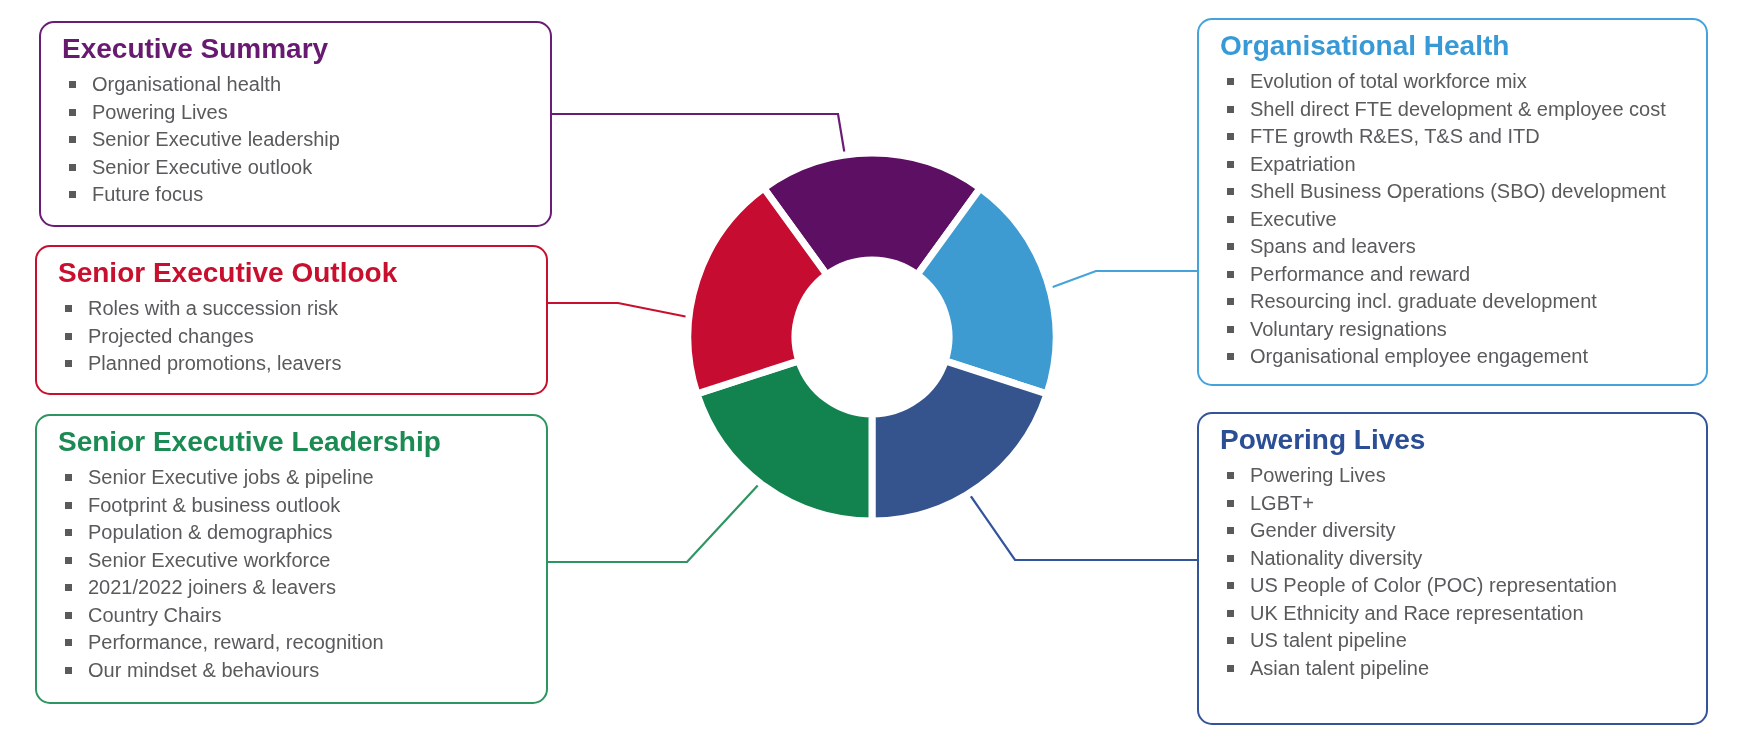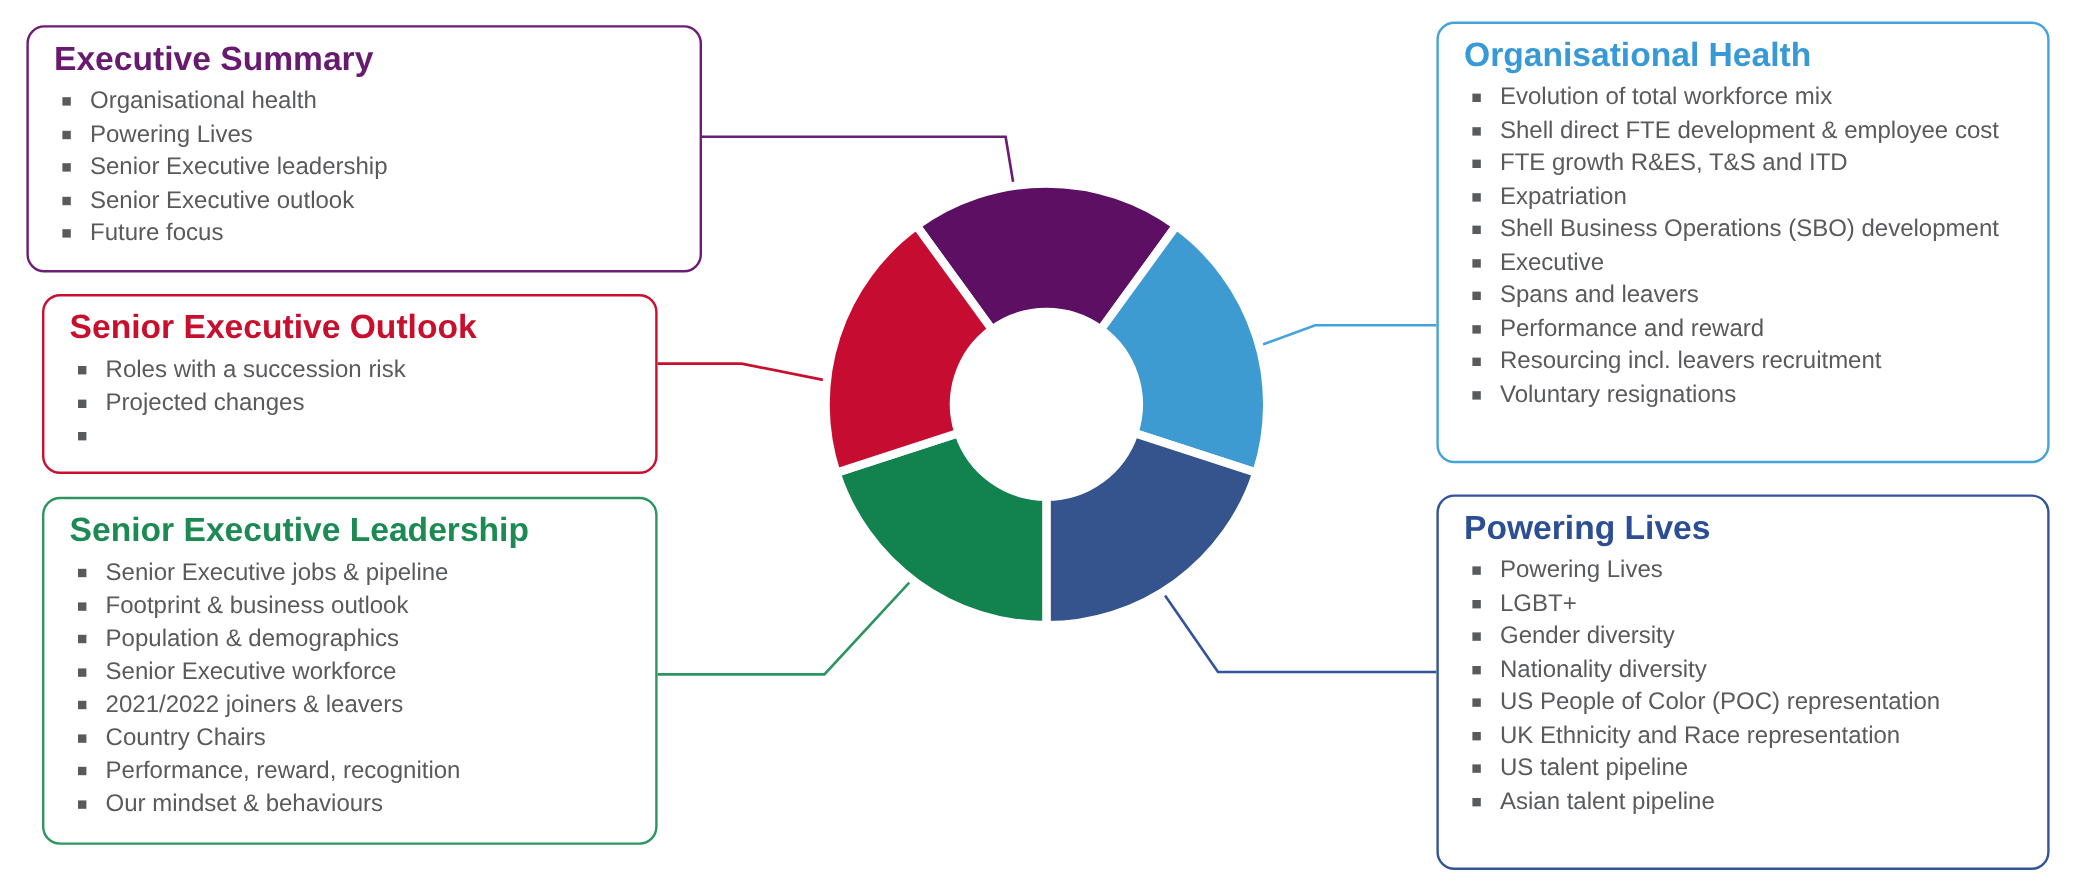--- a/index.html
+++ b/index.html
@@ -64,21 +64,21 @@
       <polyline points="548,562 687,562 760,483" fill="none" stroke="#2D9560" stroke-width="2.2"></polyline>
       <polyline points="1197,271 1096,271 1050,288" fill="none" stroke="#45A3DB" stroke-width="2.2"></polyline>
       <polyline points="1197,560 1015,560 970,495" fill="none" stroke="#33549A" stroke-width="2.2"></polyline>
       <path d="M763.8,188.1 A184,184 0 0 1 980.2,188.1 L917.3,274.7 A77,77 0 0 0 826.7,274.7 Z" fill="#5C0F63" stroke="#ffffff" stroke-width="7" stroke-linejoin="miter"></path>
       <path d="M980.2,188.1 A184,184 0 0 1 1047.0,393.9 L945.2,360.8 A77,77 0 0 0 917.3,274.7 Z" fill="#3E9BD2" stroke="#ffffff" stroke-width="7" stroke-linejoin="miter"></path>
       <path d="M1047.0,393.9 A184,184 0 0 1 872.0,521.0 L872.0,414.0 A77,77 0 0 0 945.2,360.8 Z" fill="#35548E" stroke="#ffffff" stroke-width="7" stroke-linejoin="miter"></path>
       <path d="M872.0,521.0 A184,184 0 0 1 697.0,393.9 L798.8,360.8 A77,77 0 0 0 872.0,414.0 Z" fill="#12834E" stroke="#ffffff" stroke-width="7" stroke-linejoin="miter"></path>
       <path d="M697.0,393.9 A184,184 0 0 1 763.8,188.1 L826.7,274.7 A77,77 0 0 0 798.8,360.8 Z" fill="#C60C30" stroke="#ffffff" stroke-width="7" stroke-linejoin="miter"></path>
     </svg>
 
-  <section class="panel" style="left: 22px; top: 21px; width: 563px; height: 206px; border-color: rgb(107, 28, 116);">
+  <section class="panel" style="left: 39px; top: 21px; width: 513px; height: 206px; border-color: rgb(107, 28, 116);">
     <h2 class="panel-title" style="color: rgb(103, 26, 112);">Executive Summary</h2>
     <ul class="panel-list">
   <li class="panel-item">
     <span class="bullet"></span>
     <span class="item-text">Organisational health</span>
   </li>
 
   <li class="panel-item">
     <span class="bullet"></span>
     <span class="item-text">Powering Lives</span>
@@ -109,20 +109,21 @@
     <span class="item-text">Roles with a succession risk</span>
   </li>
 
   <li class="panel-item">
     <span class="bullet"></span>
     <span class="item-text">Projected changes</span>
   </li>
 
   <li class="panel-item">
     <span class="bullet"></span>
+    <span class="item-text">Planned promotions, leavers</span>
   </li>
 </ul>
   </section>
 
   <section class="panel" style="left: 35px; top: 414px; width: 513px; height: 290px; border-color: rgb(45, 149, 96);">
     <h2 class="panel-title" style="color: rgb(27, 138, 83);">Senior Executive Leadership</h2>
     <ul class="panel-list">
   <li class="panel-item">
     <span class="bullet"></span>
     <span class="item-text">Senior Executive jobs &amp; pipeline</span>
@@ -203,28 +204,32 @@
     <span class="item-text">Spans and leavers</span>
   </li>
 
   <li class="panel-item">
     <span class="bullet"></span>
     <span class="item-text">Performance and reward</span>
   </li>
 
   <li class="panel-item">
     <span class="bullet"></span>
-    <span class="item-text">Resourcing incl. leavers recruitment</span>
+    <span class="item-text">Resourcing incl. graduate development</span>
   </li>
 
   <li class="panel-item">
     <span class="bullet"></span>
     <span class="item-text">Voluntary resignations</span>
   </li>
 
+  <li class="panel-item">
+    <span class="bullet"></span>
+    <span class="item-text">Organisational employee engagement</span>
+  </li>
 </ul>
   </section>
 
   <section class="panel" style="left: 1197px; top: 412px; width: 511px; height: 313px; border-color: rgb(51, 84, 154);">
     <h2 class="panel-title" style="color: rgb(44, 78, 148);">Powering Lives</h2>
     <ul class="panel-list">
   <li class="panel-item">
     <span class="bullet"></span>
     <span class="item-text">Powering Lives</span>
   </li>

